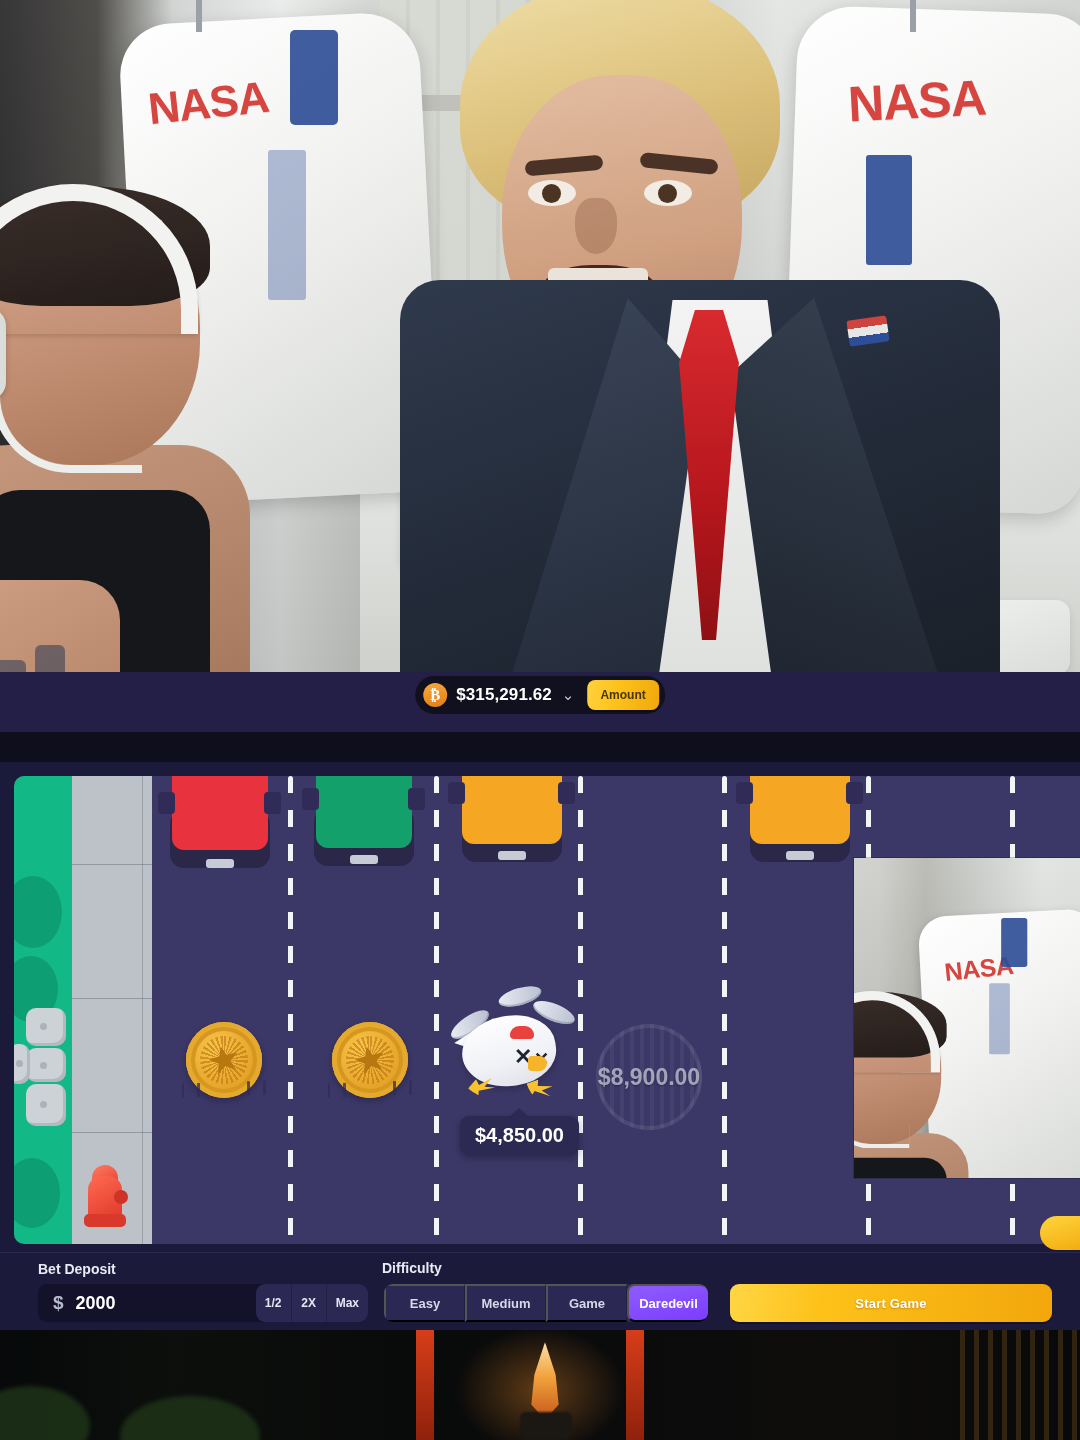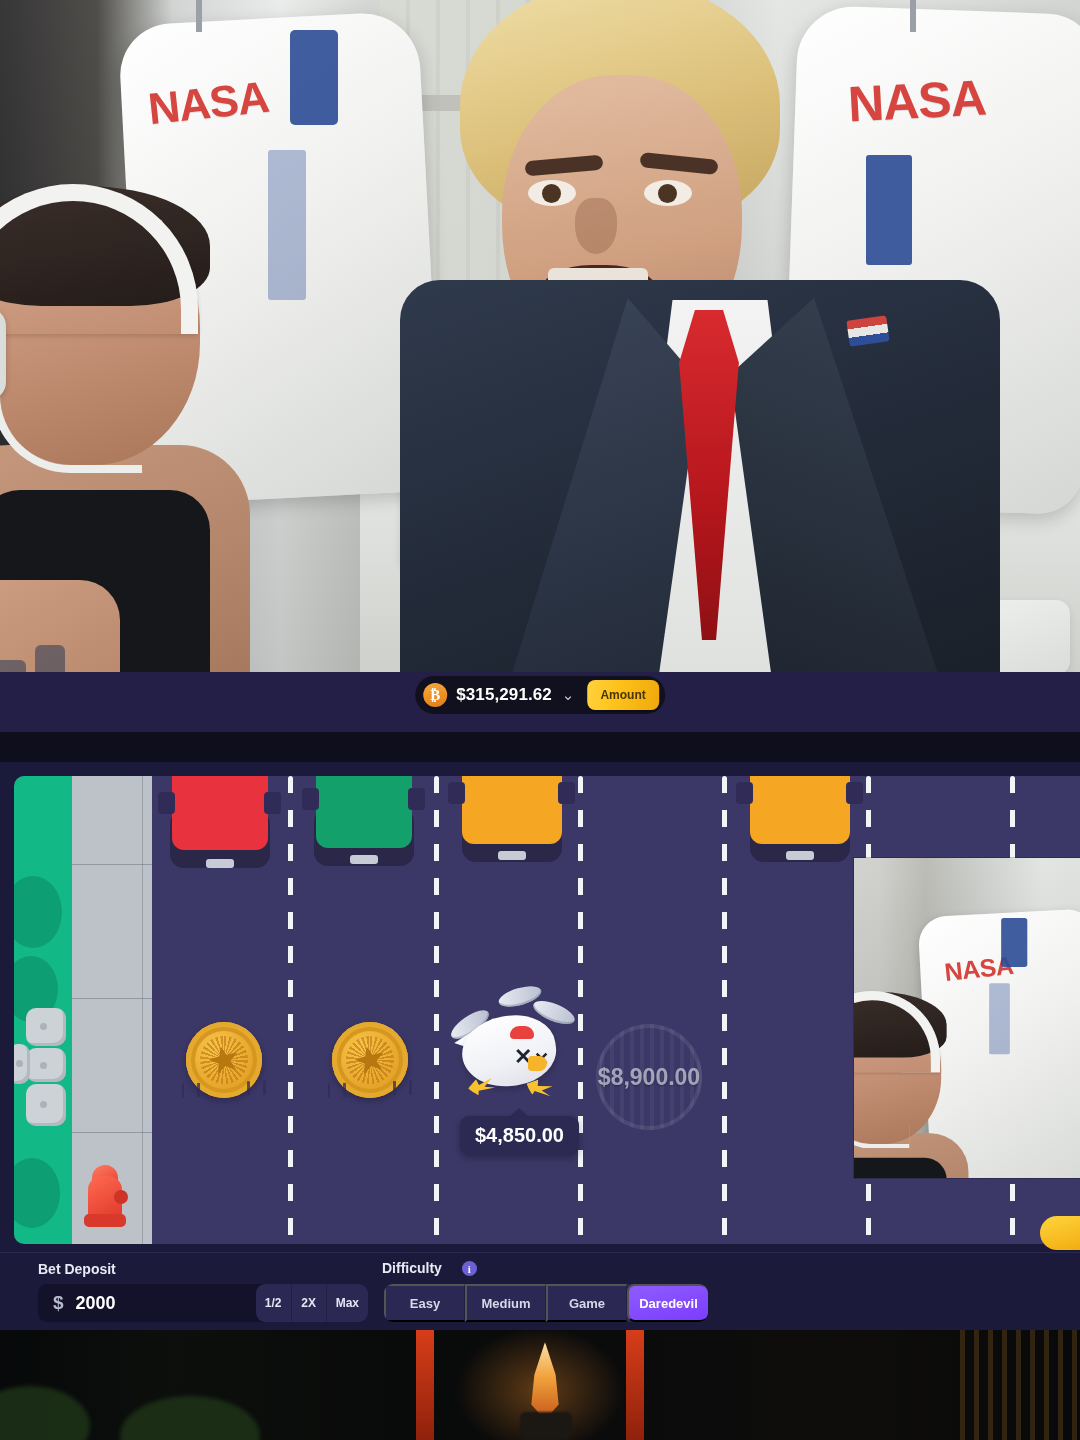--- a/index.html
+++ b/index.html
@@ -386,21 +386,21 @@
   }
   .quick {
     height:38px; min-width:35px; padding:0 9px; background:#2b2854;
     color:#e5e6f2; font-size:12px; font-weight:800; border:none; cursor:pointer;
     display:flex; align-items:center; justify-content:center;
     border-left:1px solid #211f42;
   }
   .quick:first-of-type { border-radius:9px 0 0 9px; border-left:none;}
   .quick:last-of-type  { border-radius:0 9px 9px 0; }
 
-  .diff-group { position:absolute; left:382px; top:1260px; display:flex; align-items:flex-end; gap:20px;}
+  .diff-group { position:absolute; left:382px; top:1260px; display:flex; align-items:flex-end; gap:10px;flex-direction:column;}
   .info-ico {
     width:15px; height:15px; border-radius:50%; background:#6d5fd6; color:#fff;
     font-size:11px; font-weight:700; display:flex; align-items:center; justify-content:center;
     font-family:"Liberation Serif", serif;
   }
   .diff-row {
     position:absolute; left:384px; top:1284px; height:38px; display:flex;
     background:#2b2854; border-radius:9px; overflow:hidden;
   }
   .diff {
@@ -679,20 +679,21 @@
     <span class="info-ico">i</span>
   </div>
 
   <div class="diff-row">
     <button class="diff">Easy</button>
     <button class="diff">Medium</button>
     <button class="diff">Game</button>
     <button class="diff active">Daredevil</button>
   </div>
 
+  <button class="start-btn">Start Game</button>
 
   <div class="bottom">
     <div class="torch-col" style="left:416px;"></div>
     <div class="torch-col" style="left:626px;"></div>
     <div class="flame"></div>
     <div class="torch-base"></div>
     <div class="shrub" style="left:-30px;top:56px;width:120px;height:80px;"></div>
     <div class="shrub" style="left:120px;top:66px;width:140px;height:80px;"></div>
     <div class="gold-bars"></div>
   </div>

